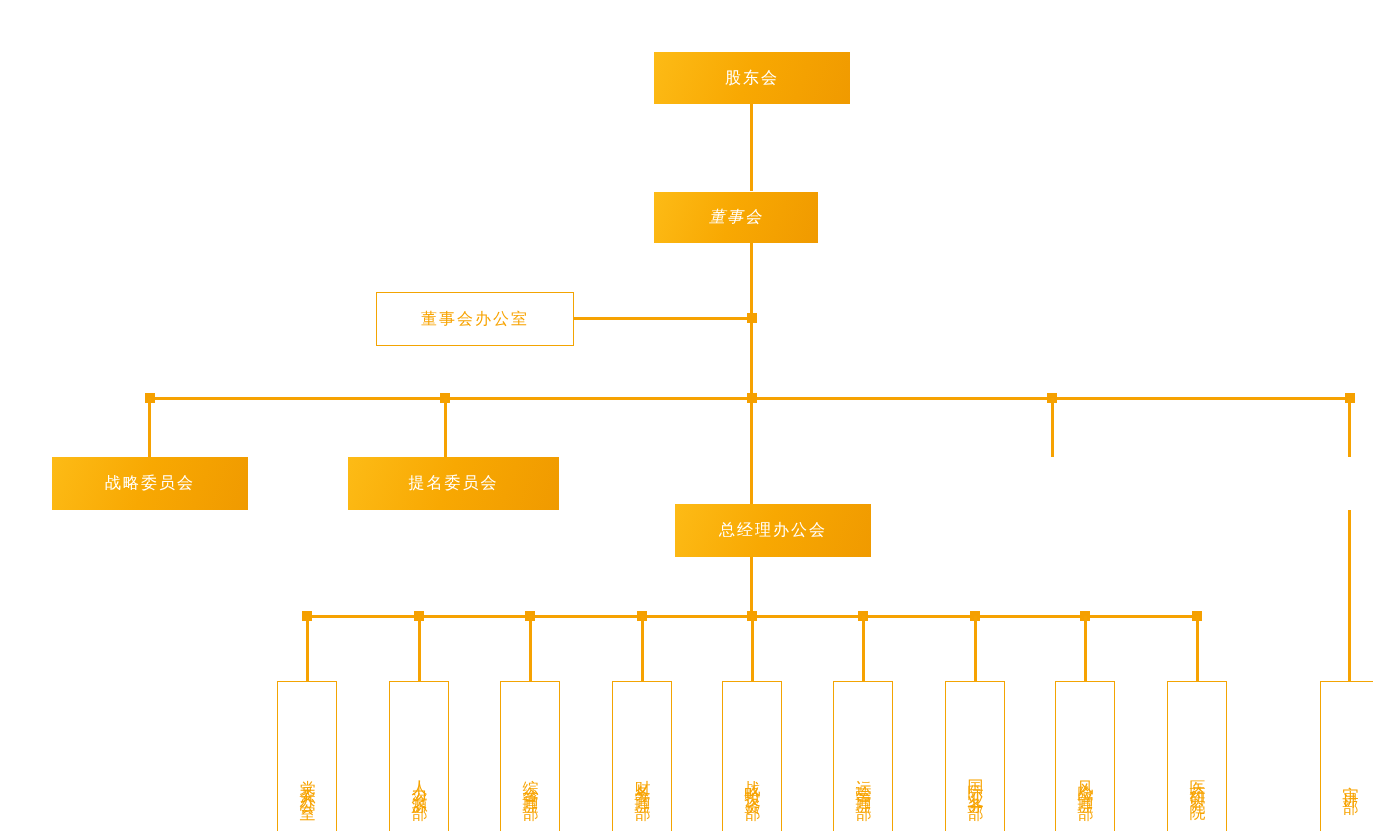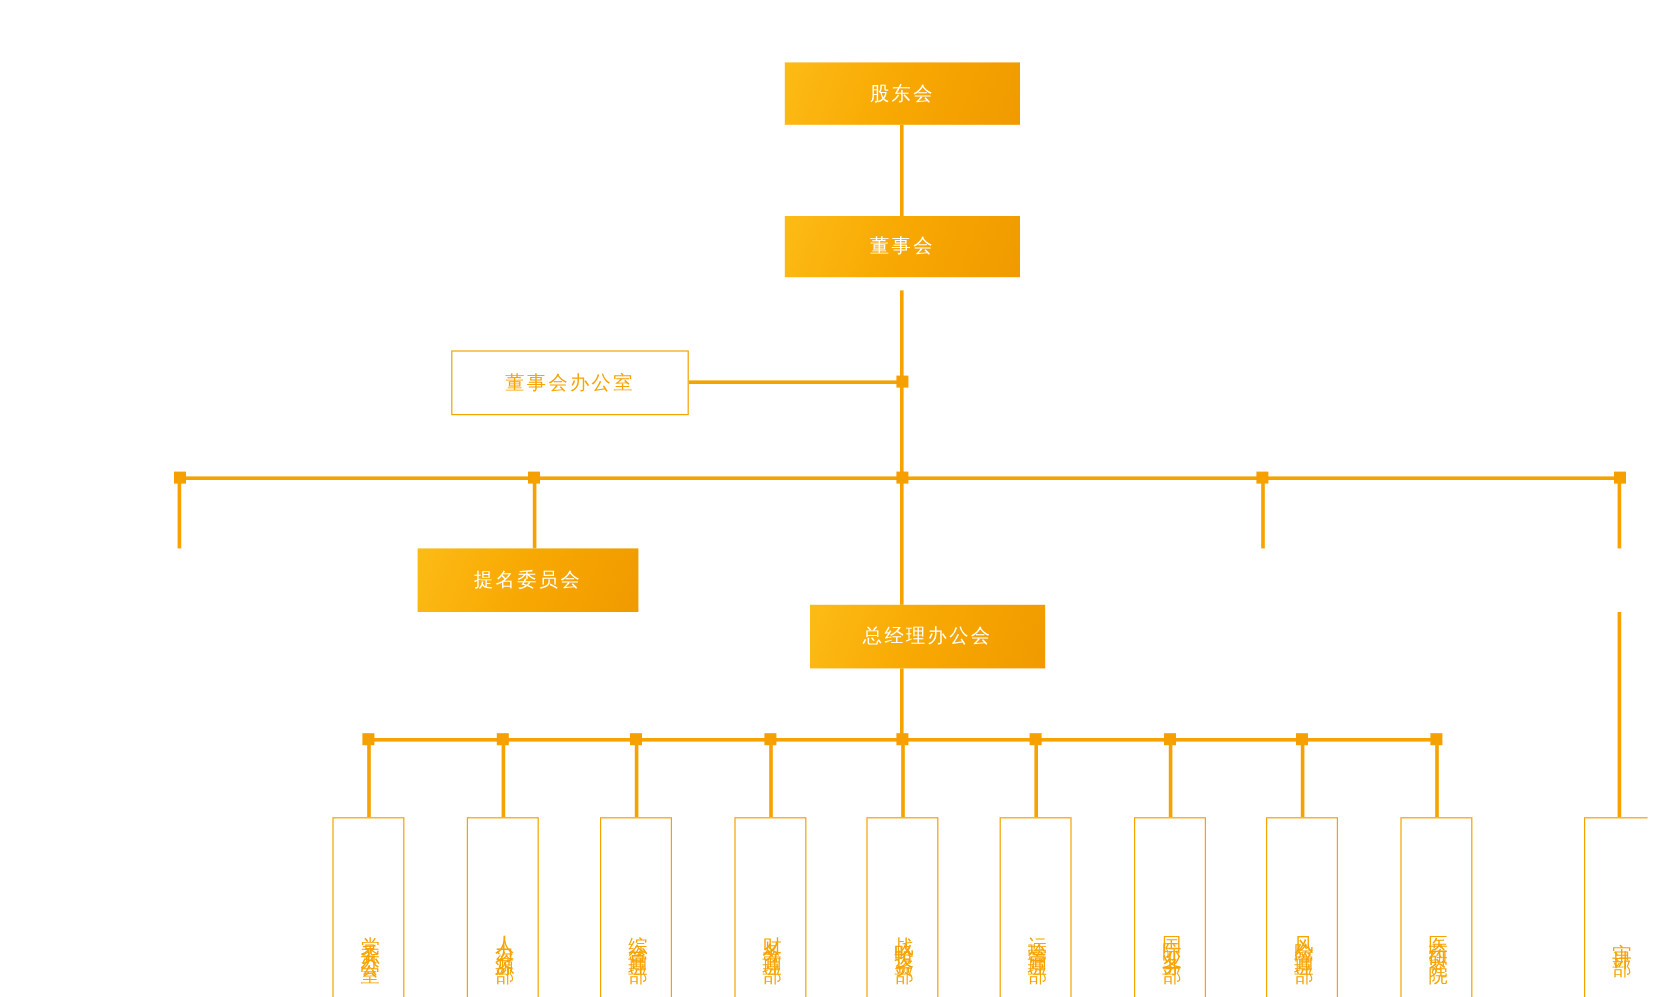--- a/index.html
+++ b/index.html
@@ -98,26 +98,27 @@
   <div class="vl" style="left:477px;  top:564px; height:65px;"></div>
   <div class="vl" style="left:589px;  top:564px; height:65px;"></div>
   <div class="vl" style="left:699px;  top:564px; height:65px;"></div>
   <div class="vl" style="left:810px;  top:564px; height:65px;"></div>
   <div class="vl" style="left:922px;  top:564px; height:65px;"></div>
   <div class="vl" style="left:1032px; top:564px; height:65px;"></div>
   <div class="vl" style="left:1144px; top:564px; height:65px;"></div>
 
   <div class="node node-solid" style="left:602px; top:0; width:196px; height:52px;">股东会</div>
 
-  <div class="node node-solid" style="left:602px; top:128px; width:196px; height:51px;">董事会</div>
+  <div class="node node-solid" style="left:602px; top:140px; width:164px; height:51px;font-style:italic;">董事会</div>
 
   <div class="node node-outline" style="left:324px; top:240px; width:198px; height:54px;">董事会办公室</div>
 
+  <div class="node node-solid" style="left:0; top:405px; width:196px; height:53px;">战略委员会</div>
 
-  <div class="node node-solid" style="left:296px; top:405px; width:184px; height:53px;">提名委员会</div>
+  <div class="node node-solid" style="left:296px; top:405px; width:211px; height:53px;">提名委员会</div>
 
 
 
   <div class="node node-solid" style="left:623px; top:452px; width:196px; height:53px;">总经理办公会</div>
 
   <div class="node node-vertical" style="left:225px; top:629px; width:60px; height:202px;">党委办公室</div>
 
   <div class="node node-vertical" style="left:337px; top:629px; width:60px; height:202px;">人力资源部</div>
 
   <div class="node node-vertical" style="left:448px; top:629px; width:60px; height:202px;">综合管理部</div>

